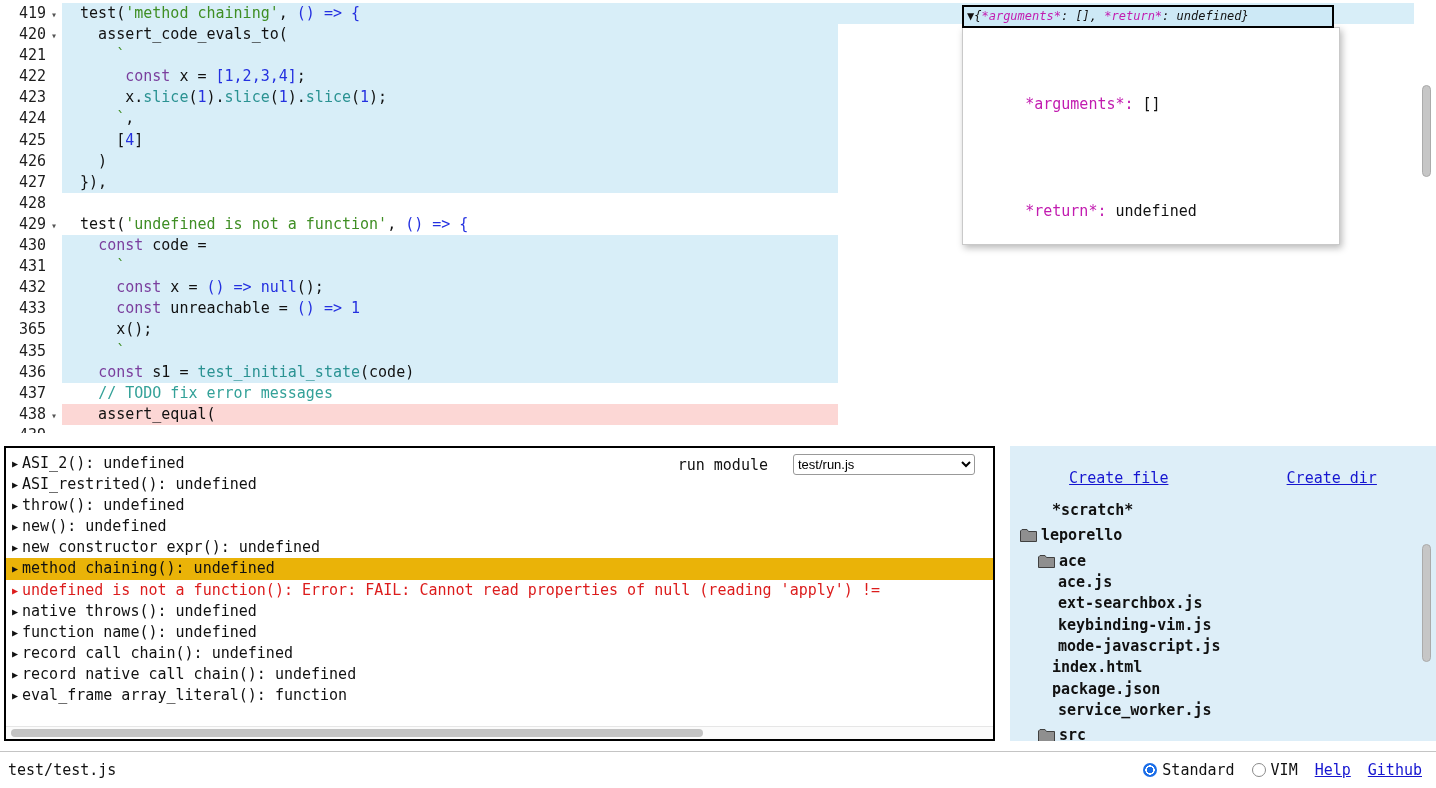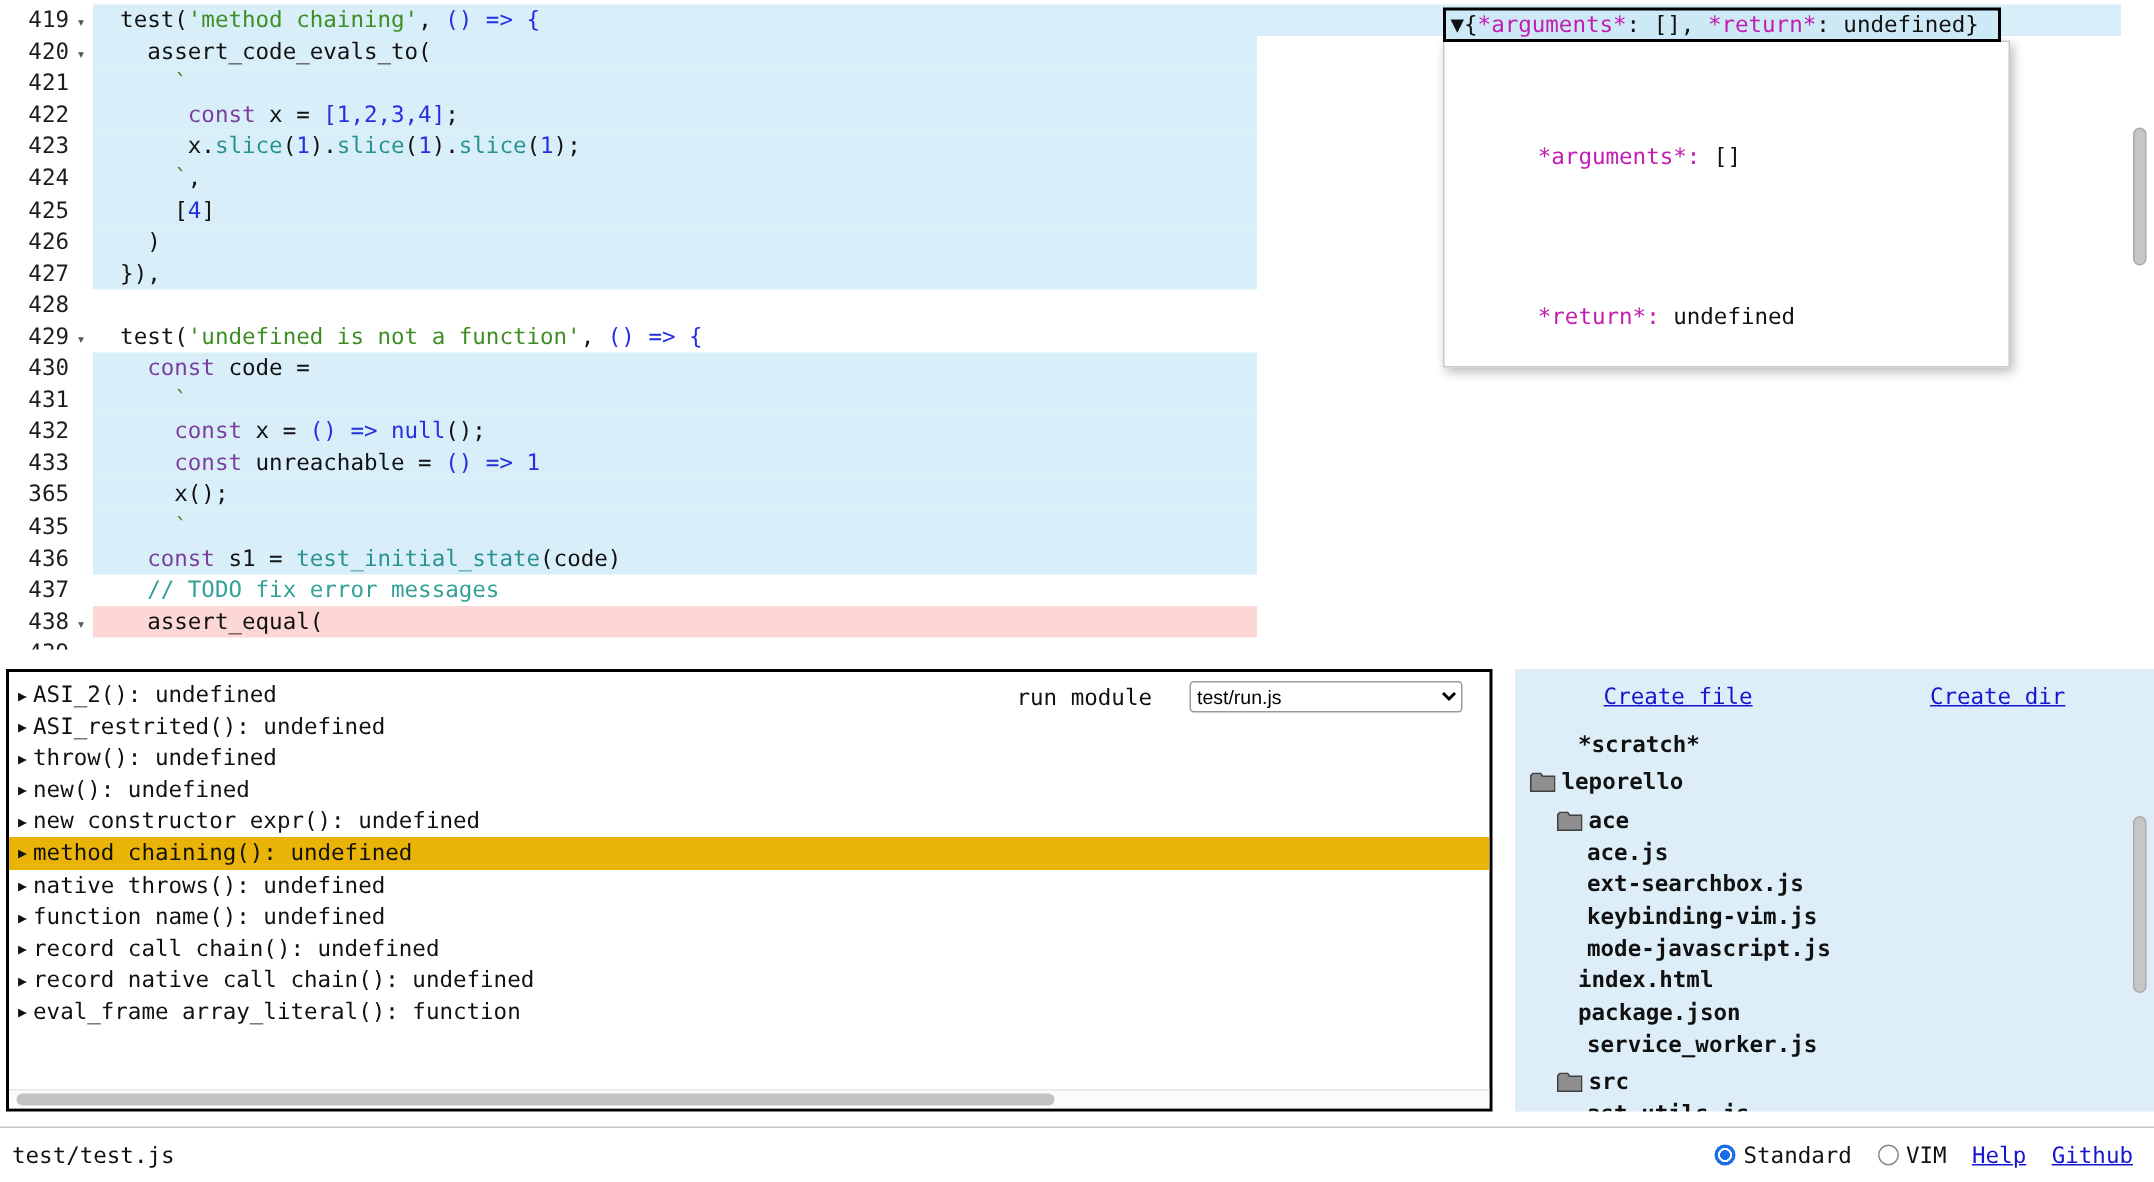--- a/index.html
+++ b/index.html
@@ -22,21 +22,21 @@
   .c-kw { color:#7a3e9d; }
   .c-str { color:#3f8e24; }
   .c-num { color:#2430e0; }
   .c-fn { color:#2a9292; }
   .c-com { color:#33a198; }
   .c-magenta { color:#c21cb0; }
   
   #tooltip-header {
     position:absolute; left:962px; top:5px; width:372px; height:23px; z-index:5;
     background:#cde9f6; border:2px solid #000; padding:0 3px;
-    font-size:15px; line-height:19px; white-space:pre; overflow:hidden;
+    font-size:12px; line-height:19px; white-space:pre; overflow:hidden;font-style:italic;
   }
   #tooltip-popup {
     position:absolute; left:962px; top:27px; width:378px; z-index:4;
     background:#fff; border:1px solid #c9c9c9; box-shadow:2px 3px 7px rgba(0,0,0,.28);
     font-size:15px; line-height:21px; padding:1px 0;
   }
   .popup-row { padding:0 8px; white-space:pre;margin-top:44px; }
   .popup-row .lbl { color:#c21cb0; }
   .popup-row .val { margin-left:9px; color:#111; }
   .vthumb {
@@ -51,21 +51,21 @@
   .run-module select { width:182px; height:21px; font-size:13px; font-family:"Liberation Sans", sans-serif; background:#fff; border:1px solid #999; border-radius:3px; }
   #log-list { padding-top:5px; }
   .log-row { height:21.1px; line-height:21px; font-size:15px; white-space:nowrap; overflow:hidden; padding-left:6px; }
   .log-row.selected { background:#eab308; }
   .log-row.error { color:#dc1c1c; }
   .tri { display:inline-block; font-size:10px; margin-right:4px; transform:translateY(-1px); }
   .hscroll { position:absolute; left:0; right:0; bottom:0; height:13px; background:#fbfbfb; border-top:1px solid #e6e6e6; z-index:4; }
   .hthumb { position:absolute; left:5px; top:2px; width:692px; height:8px; background:#c3c3c3; border-radius:4px; }
   
   .files { position:relative; width:426px; margin-left:15px; background:#ddeef8; overflow:hidden; font-size:15px; }
-  .create-row { display:flex; justify-content:space-around; padding-top:9px; }
+  .create-row { display:flex; justify-content:space-around; padding-top:23px; }
   .create-row a { color:#1515d0; text-decoration:underline; cursor:pointer; }
   #file-tree { padding-top:13px; }
   .tree-row { height:21.3px; line-height:21px; display:flex; align-items:center; white-space:pre;font-weight:bold; }
   .tree-row.folder { margin-top:4px; }
   .folder-ico { display:inline-block; width:17px; height:13px; margin-right:4px; flex:0 0 auto; }
   .files .vthumb { right:5px; top:98px; height:118px; }
   
   .statusbar {
     height:36px; margin-top:10px; border-top:1px solid #c4c4c4; background:#fff;
     display:flex; align-items:center; font-size:15px; padding:0 14px 0 8px;
@@ -127,20 +127,21 @@
         <option>test/run.js</option>
       </select>
     </div>
     <div id="log-list">
         <div class="log-row"><span class="tri">▶</span><span>ASI_2(): undefined</span></div>
         <div class="log-row"><span class="tri">▶</span><span>ASI_restrited(): undefined</span></div>
         <div class="log-row"><span class="tri">▶</span><span>throw(): undefined</span></div>
         <div class="log-row"><span class="tri">▶</span><span>new(): undefined</span></div>
         <div class="log-row"><span class="tri">▶</span><span>new constructor expr(): undefined</span></div>
         <div class="log-row selected"><span class="tri">▶</span><span>method chaining(): undefined</span></div>
+        <div class="log-row error"><span class="tri">▶</span><span>undefined is not a function(): Error: FAIL: Cannot read properties of null (reading 'apply') !=</span></div>
         <div class="log-row"><span class="tri">▶</span><span>native throws(): undefined</span></div>
         <div class="log-row"><span class="tri">▶</span><span>function name(): undefined</span></div>
         <div class="log-row"><span class="tri">▶</span><span>record call chain(): undefined</span></div>
         <div class="log-row"><span class="tri">▶</span><span>record native call chain(): undefined</span></div>
         <div class="log-row"><span class="tri">▶</span><span>eval_frame array_literal(): function</span></div>
       </div>
     <div class="hscroll">
       <div class="hthumb"></div>
     </div>
   </div>

